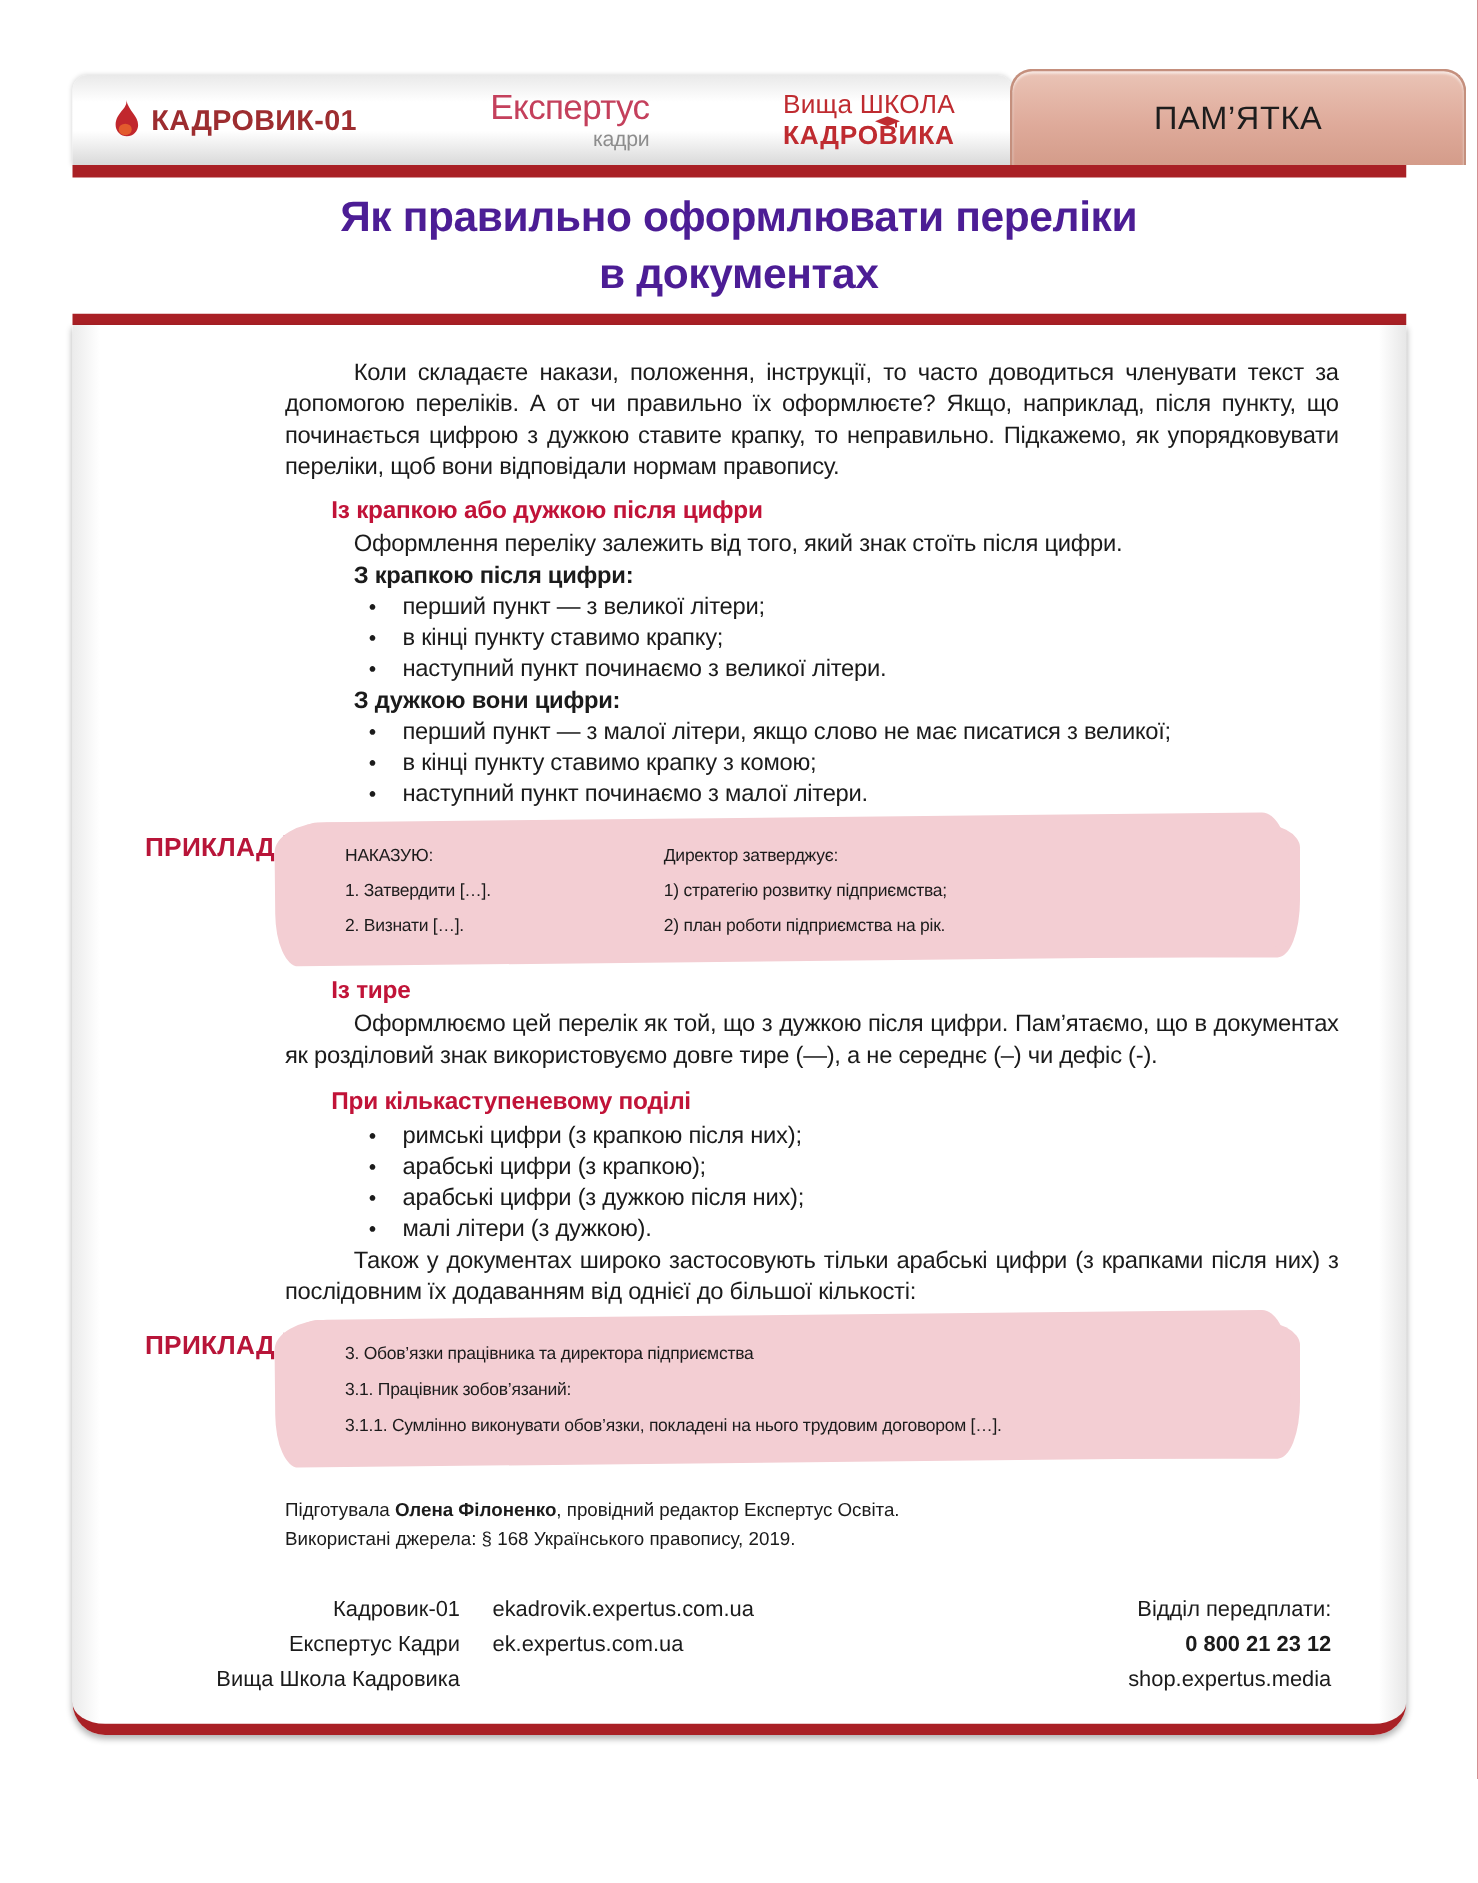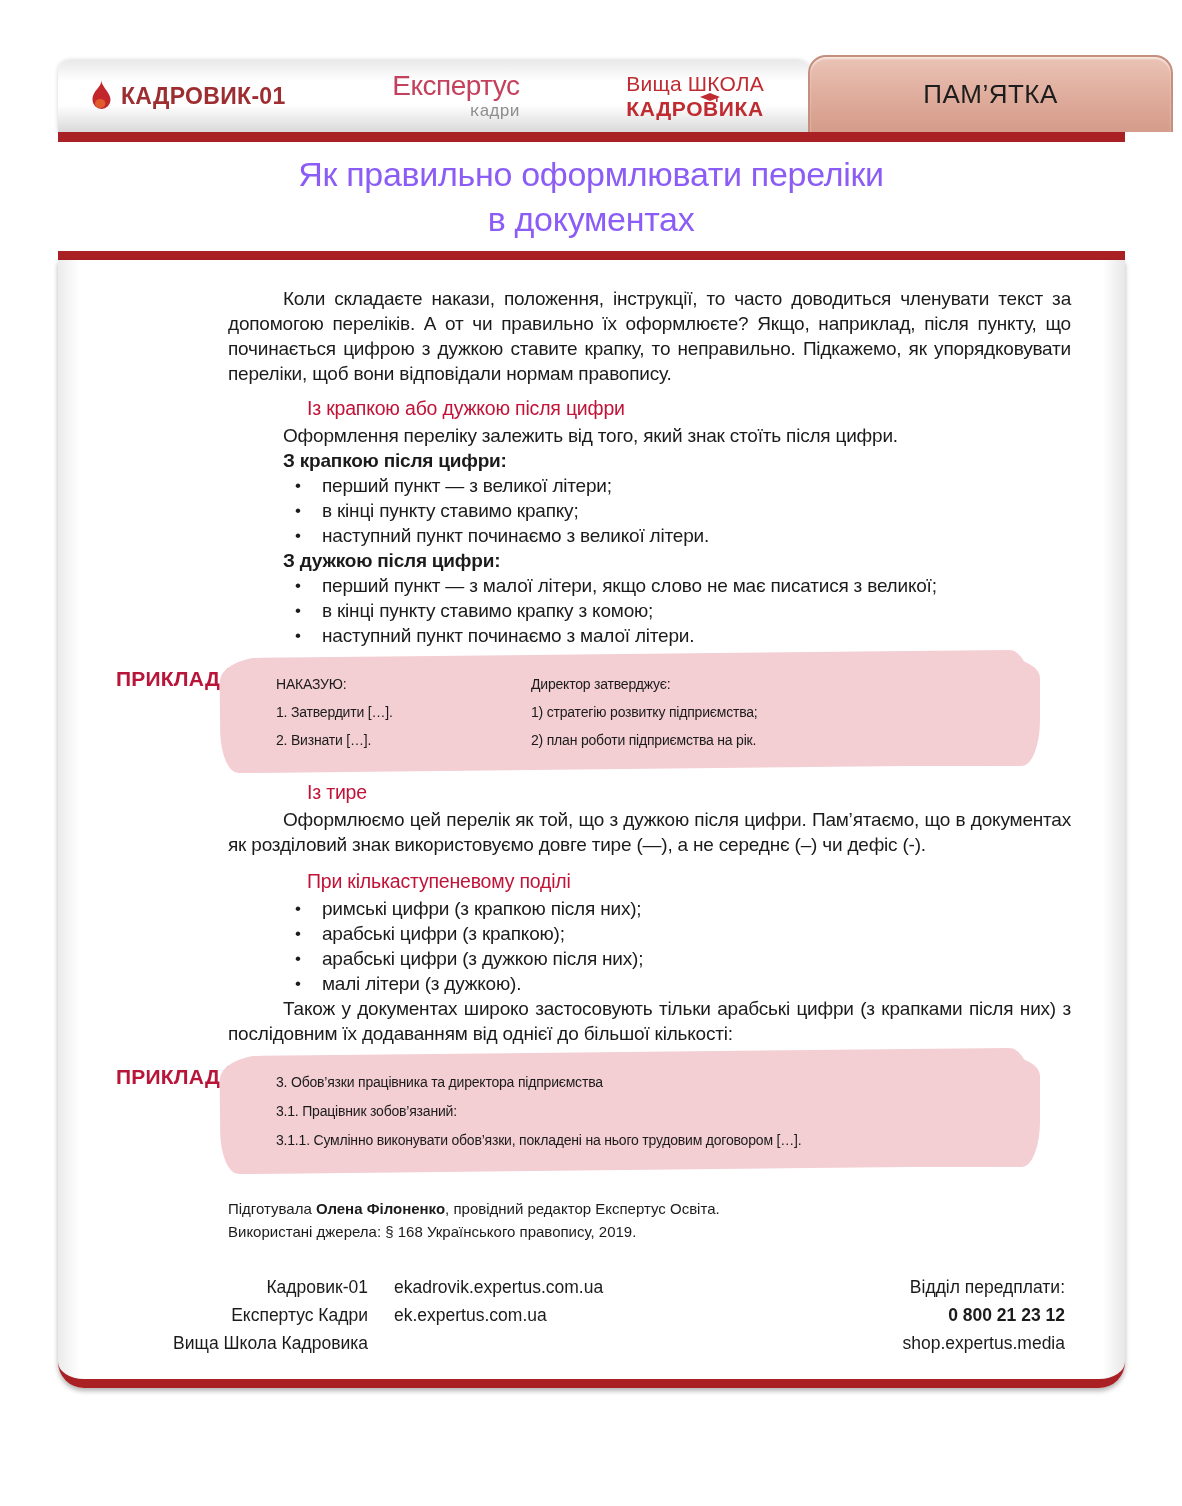--- a/index.html
+++ b/index.html
@@ -12,52 +12,52 @@
   .header{position:relative;height:142px;}
   .header-card{
     position:absolute;left:58px;top:60px;width:752px;height:72px;box-sizing:border-box;
     background:linear-gradient(180deg,#e9e9e9 0%,#ffffff 30%,#ffffff 62%,#d9d9d9 100%);
     border-radius:12px 12px 0 0;box-shadow:0 0 4px rgba(0,0,0,.18);
     display:flex;align-items:center;justify-content:space-between;padding:0 46px 0 30px;
   }
   .logo1{display:flex;align-items:center;gap:9px;color:#9d2d30;font-weight:bold;font-size:23px;letter-spacing:.3px;}
   .logo2{line-height:1;}
   .logo2 .l2a{font-size:28px;color:#c4405c;letter-spacing:-.5px;}
-  .logo2 .l2b{font-size:17px;color:#8d8d8d;text-align:right;margin-top:3px;font-family:Liberation Mono, monospace;}
+  .logo2 .l2b{font-size:17px;color:#8d8d8d;text-align:right;margin-top:3px;}
   .logo3{line-height:1;position:relative;color:#bf2b30;}
   .logo3 .l3a{font-size:21px;letter-spacing:.2px;}
   .logo3 .l3b{font-size:21px;font-weight:bold;letter-spacing:.6px;margin-top:4px;}
   .gradcap{position:absolute;right:44px;top:20px;}
   .tab{
     position:absolute;left:808px;top:55px;width:365px;height:77px;box-sizing:border-box;
     background:linear-gradient(180deg,#eac4b6 0%,#dfab9b 55%,#d49c8a 100%);
     border:2px solid #c48f7d;border-bottom:none;border-radius:18px 18px 0 0;
     display:flex;align-items:center;justify-content:center;
     font-size:26px;color:#1d1d1d;letter-spacing:.5px;box-shadow:inset 0 2px 2px rgba(255,255,255,.6);
   }
   .header-redline{position:absolute;left:58px;top:132px;width:1067px;height:10px;background:#a92025;}
   
   .title{
-    text-align:center;font-size:34px;font-weight:normal;color:#8b5cf6;
+    text-align:center;font-size:34px;font-weight:bold;color:#4c1d95;
     line-height:45px;margin:10px 0 9px;letter-spacing:-.3px;
   }
   .divider2{margin-left:58px;width:1067px;height:9px;background:#a92025;}
   
   .card{
     margin-left:58px;width:1067px;box-sizing:border-box;
     background:linear-gradient(90deg,#ebebeb 0px,#ffffff 22px,#ffffff 1045px,#e7e7e7 100%);
     border-bottom:9px solid #a92025;border-radius:0 0 26px 26px;
     box-shadow:0 3px 5px rgba(0,0,0,.30);
     padding:0 0 16px 0;
   }
   .content{padding:26px 54px 0 170px;font-size:19px;line-height:25px;}
   .para{margin:0;text-align:justify;}
   .indent{text-indent:55px;}
   .intro{margin-bottom:10px;}
-  .sec{font-size:19.5px;line-height:24px;font-weight:normal;color:#c11338;margin:12px 0 3px 79px;letter-spacing:-.2px;}
+  .sec{font-size:19.5px;line-height:24px;font-weight:bold;color:#c11338;margin:12px 0 3px 37px;letter-spacing:-.2px;}
   .sec.first{margin-top:4px;}
   .line{margin:0 0 0 55px;}
   .bold{font-weight:bold;}
   ul.bullets{list-style:none;margin:0;padding:0 0 0 67px;}
   ul.bullets li{position:relative;padding-left:27px;line-height:25px;}
   ul.bullets li::before{content:"\2022";position:absolute;left:0;top:0;font-size:17px;}
   
   .example{position:relative;margin:10px 0 14px;}
   .ex-label{
     position:absolute;left:-112px;top:8px;display:flex;align-items:center;
@@ -131,21 +131,21 @@
       <p class="para indent intro">Коли складаєте накази, положення, інструкції, то часто доводиться членувати текст за допомогою переліків. А от чи правильно їх оформлюєте? Якщо, наприклад, після пункту, що починається цифрою з дужкою ставите крапку, то неправильно. Підкажемо, як упорядковувати переліки, щоб вони відповідали нормам правопису.</p>
 
       <h2 class="sec first">Із крапкою або дужкою після цифри</h2>
       <p class="line">Оформлення переліку залежить від того, який знак стоїть після цифри.</p>
       <p class="line bold">З крапкою після цифри:</p>
       <ul class="bullets">
         <li>перший пункт — з великої літери;</li>
         <li>в кінці пункту ставимо крапку;</li>
         <li>наступний пункт починаємо з великої літери.</li>
       </ul>
-      <p class="line bold">З дужкою після цифри:</p>
+      <p class="line bold">З дужкою вони цифри:</p>
       <ul class="bullets">
         <li>перший пункт — з малої літери, якщо слово не має писатися з великої;</li>
         <li>в кінці пункту ставимо крапку з комою;</li>
         <li>наступний пункт починаємо з малої літери.</li>
       </ul>
 
       <div class="example">
         <div class="ex-label">
           <span>ПРИКЛАД</span>
           <span class="tri"></span>

